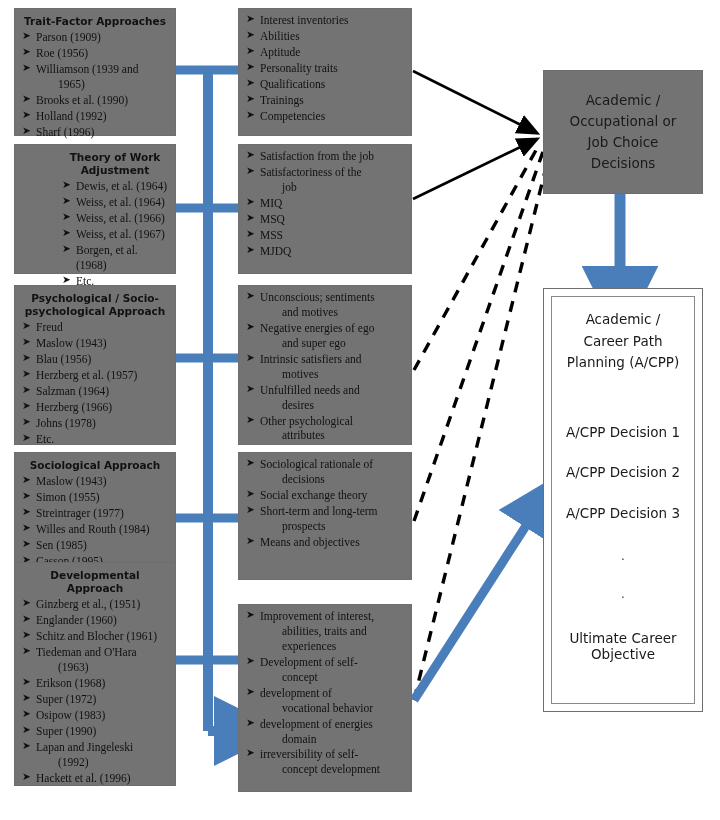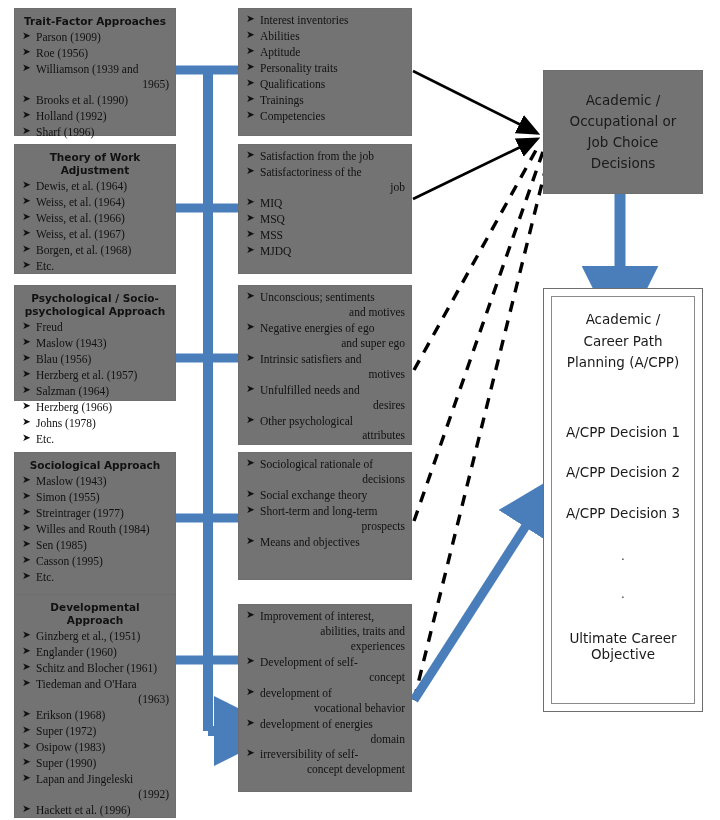--- a/index.html
+++ b/index.html
@@ -44,21 +44,21 @@
     color:#111;
     margin:0 0 1px 0;
   }
   ul.blist > li .bullet{
     position:absolute;
     left:1px;top:-1px;
     font-size:10.5px;
     color:#111;
     font-family:"DejaVu Sans", sans-serif;
   }
-  ul.blist > li .cont{display:block;padding-left:22px;text-align:right;}
+  ul.blist > li .cont{display:block;padding-left:22px;}
 
   
   .rbox{
     font-family:"DejaVu Sans", sans-serif;
     font-size:13.5px;
     color:#1a1a1a;
     text-align:center;
     line-height:1.55;
   }
   .rbox .ln{display:block;}
@@ -143,35 +143,35 @@
         <li><span class="bullet">➤</span><span>Parson (1909)</span></li>
         <li><span class="bullet">➤</span><span>Roe (1956)</span></li>
         <li><span class="bullet">➤</span><span>Williamson (1939 and</span><span class="cont">1965)</span></li>
         <li><span class="bullet">➤</span><span>Brooks et al. (1990)</span></li>
         <li><span class="bullet">➤</span><span>Holland (1992)</span></li>
         <li><span class="bullet">➤</span><span>Sharf (1996)</span></li>
       </ul>
     </div>
   </div>
 
-  <div class="box" style="left:14px;top:144px;width:162px;height:130px;">
+  <div class="box" style="left:14px;top:144px;width:162px;height:130px;padding-left:40px;">
     <div class="box-inner">
       <div class="bx-title">Theory of Work Adjustment</div>
       <ul class="blist">
         <li><span class="bullet">➤</span><span>Dewis, et al. (1964)</span></li>
         <li><span class="bullet">➤</span><span>Weiss, et al. (1964)</span></li>
         <li><span class="bullet">➤</span><span>Weiss, et al. (1966)</span></li>
         <li><span class="bullet">➤</span><span>Weiss, et al. (1967)</span></li>
         <li><span class="bullet">➤</span><span>Borgen, et al. (1968)</span></li>
         <li><span class="bullet">➤</span><span>Etc.</span></li>
       </ul>
     </div>
   </div>
 
-  <div class="box" style="left:14px;top:285px;width:162px;height:116px;">
+  <div class="box" style="left:14px;top:285px;width:162px;height:160px;">
     <div class="box-inner">
       <div class="bx-title">Psychological / Socio-psychological Approach</div>
       <ul class="blist">
         <li><span class="bullet">➤</span><span>Freud</span></li>
         <li><span class="bullet">➤</span><span>Maslow (1943)</span></li>
         <li><span class="bullet">➤</span><span>Blau (1956)</span></li>
         <li><span class="bullet">➤</span><span>Herzberg et al. (1957)</span></li>
         <li><span class="bullet">➤</span><span>Salzman (1964)</span></li>
         <li><span class="bullet">➤</span><span>Herzberg (1966)</span></li>
         <li><span class="bullet">➤</span><span>Johns (1978)</span></li>
@@ -188,21 +188,21 @@
         <li><span class="bullet">➤</span><span>Simon (1955)</span></li>
         <li><span class="bullet">➤</span><span>Streintrager (1977)</span></li>
         <li><span class="bullet">➤</span><span>Willes and Routh (1984)</span></li>
         <li><span class="bullet">➤</span><span>Sen (1985)</span></li>
         <li><span class="bullet">➤</span><span>Casson (1995)</span></li>
         <li><span class="bullet">➤</span><span>Etc.</span></li>
       </ul>
     </div>
   </div>
 
-  <div class="box" style="left:14px;top:594px;width:162px;height:224px;">
+  <div class="box" style="left:14px;top:562px;width:162px;height:224px;">
     <div class="box-inner">
       <div class="bx-title">Developmental Approach</div>
       <ul class="blist">
         <li><span class="bullet">➤</span><span>Ginzberg et al., (1951)</span></li>
         <li><span class="bullet">➤</span><span>Englander (1960)</span></li>
         <li><span class="bullet">➤</span><span>Schitz and Blocher (1961)</span></li>
         <li><span class="bullet">➤</span><span>Tiedeman and O'Hara</span><span class="cont">(1963)</span></li>
         <li><span class="bullet">➤</span><span>Erikson (1968)</span></li>
         <li><span class="bullet">➤</span><span>Super (1972)</span></li>
         <li><span class="bullet">➤</span><span>Osipow (1983)</span></li>

